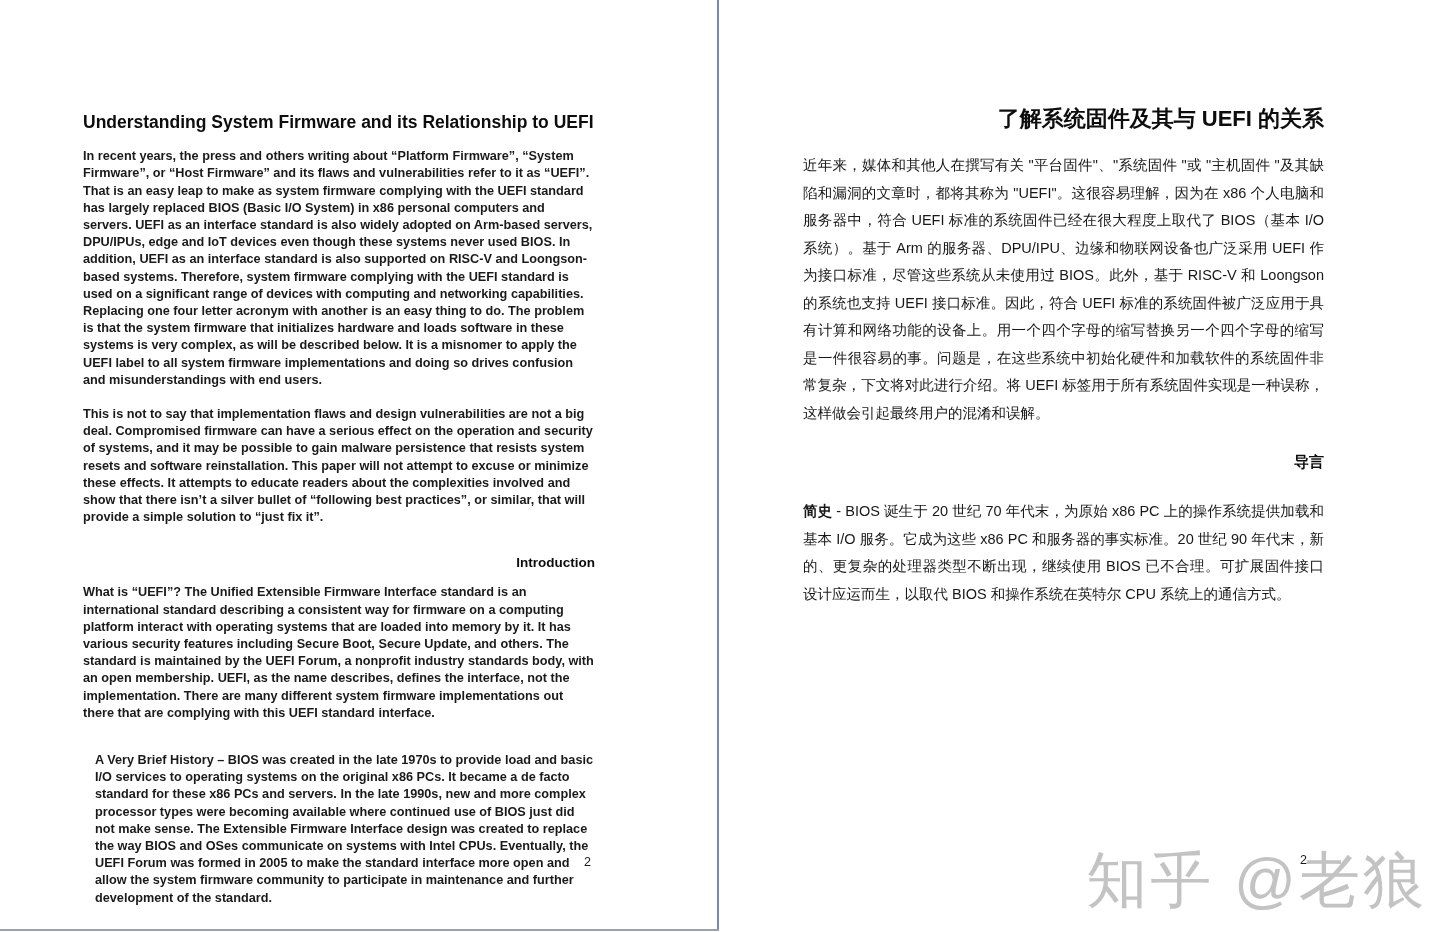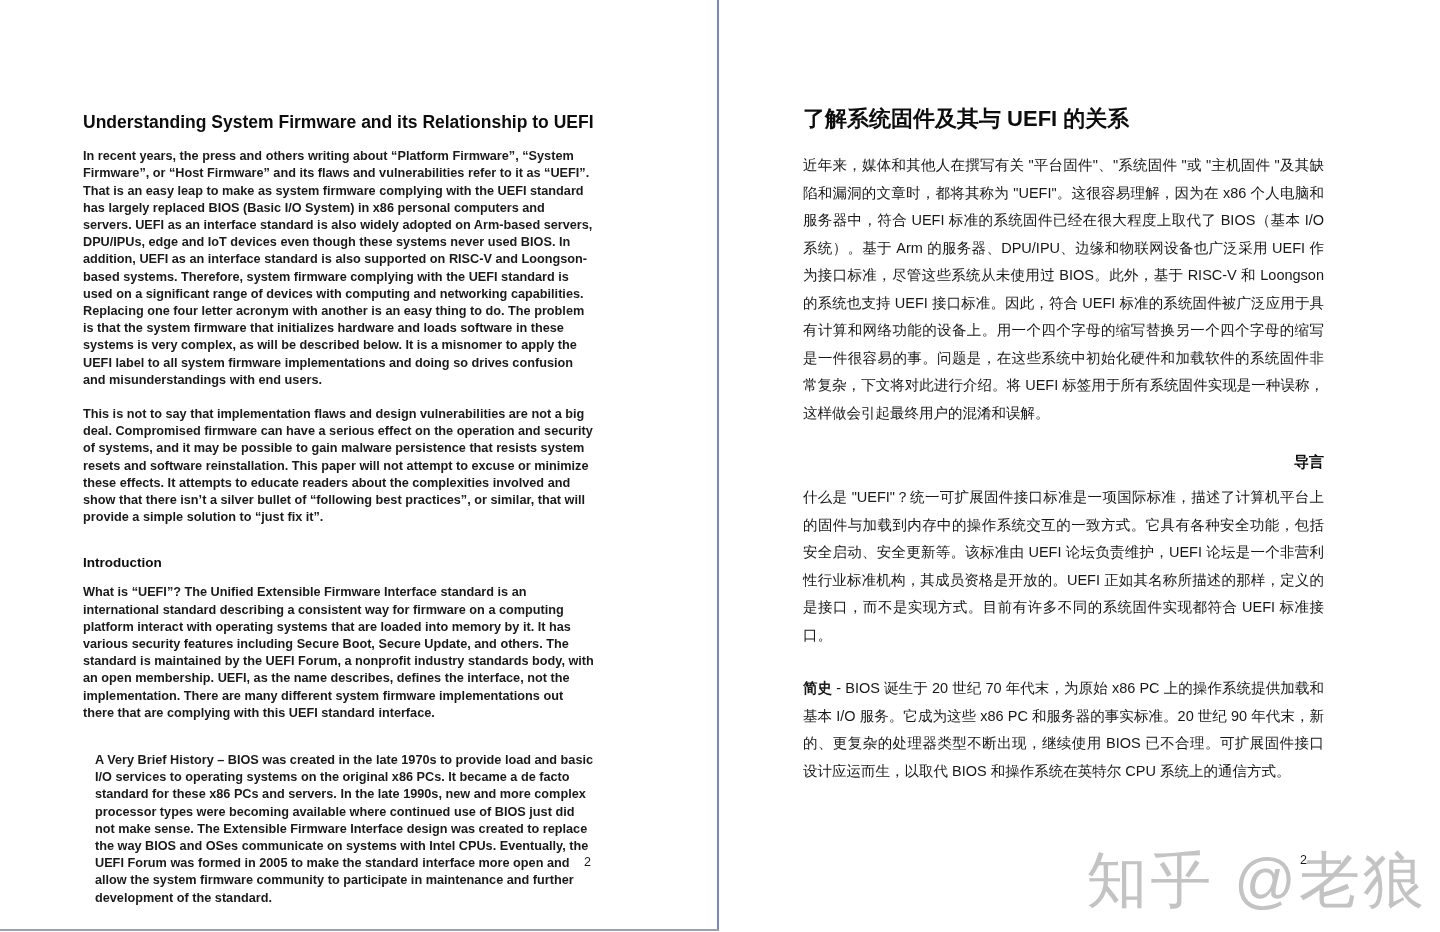--- a/index.html
+++ b/index.html
@@ -27,32 +27,32 @@
     color:#1a1a1a;
   }
   .en-title {
     font-size:17.5px; font-weight:bold; color:#0d0d0d;
     margin:0 0 16px 0; line-height:1.15;
   }
   .en-p {
     font-size:12.7px; line-height:17.2px; margin:0 0 17px 0;font-weight:bold;
   }
   .en-h2 {
-    font-size:13.5px; font-weight:bold; margin:29px 0 14px 0; color:#0d0d0d;
+    font-size:13.5px; font-weight:bold; margin:29px 0 14px 0; color:#0d0d0d;text-align:right;
   }
   .en-p.history { margin-top:30px;margin-left:12px; }
 
   
   .page-zh {
     position:absolute; left:803px; top:106px; width:521px;
     color:#181818; text-align:justify;
   }
   .zh-title {
     font-size:22px; font-weight:bold; color:#0d0d0d;
-    margin:0 0 20px 0; line-height:1.2; text-align:left;
+    margin:0 0 20px 0; line-height:1.2; text-align:right;
   }
   .zh-p {
     font-size:14.5px; line-height:27.5px; margin:0 0 13px 0;
   }
   .zh-h2 {
     font-size:15px; font-weight:bold; margin:26px 0 12px 0;
     color:#0d0d0d; text-align:right;
   }
   .zh-p.history { margin-top:26px; }
 
@@ -84,19 +84,18 @@
 
 <span class="pagenum pagenum-left">2</span>
 
 <div class="divider-v"></div>
 <div class="page-bottom-line"></div>
 
 <div class="page-zh">
   <h1 class="zh-title">了解系统固件及其与 UEFI 的关系</h1>
   <p class="zh-p">近年来，媒体和其他人在撰写有关 "平台固件"、"系统固件 "或 "主机固件 "及其缺陷和漏洞的文章时，都将其称为 "UEFI"。这很容易理解，因为在 x86 个人电脑和服务器中，符合 UEFI 标准的系统固件已经在很大程度上取代了 BIOS（基本 I/O 系统）。基于 Arm 的服务器、DPU/IPU、边缘和物联网设备也广泛采用 UEFI 作为接口标准，尽管这些系统从未使用过 BIOS。此外，基于 RISC-V 和 Loongson 的系统也支持 UEFI 接口标准。因此，符合 UEFI 标准的系统固件被广泛应用于具有计算和网络功能的设备上。用一个四个字母的缩写替换另一个四个字母的缩写是一件很容易的事。问题是，在这些系统中初始化硬件和加载软件的系统固件非常复杂，下文将对此进行介绍。将 UEFI 标签用于所有系统固件实现是一种误称，这样做会引起最终用户的混淆和误解。</p>
   <h2 class="zh-h2">导言</h2>
-  <p class="zh-p">什么是 "UEFI"？统一可扩展固件接口标准是一项国际标准，描述了计算机平台上的固件与加载到内存中的操作系统交互的一致方式。它具有各种安全功能，包括安全启动、安全更新等。该标准由 UEFI 论坛负责维护，UEFI 论坛是一个非营利性行业标准机构，其成员资格是开放的。UEFI 正如其名称所描述的那样，定义的是接口，而不是实现方式。目前有许多不同的系统固件实现都符合 UEFI 标准接口。</p>
   <p class="zh-p history"><strong>简史</strong><span> - BIOS 诞生于 20 世纪 70 年代末，为原始 x86 PC 上的操作系统提供加载和基本 I/O 服务。它成为这些 x86 PC 和服务器的事实标准。20 世纪 90 年代末，新的、更复杂的处理器类型不断出现，继续使用 BIOS 已不合理。可扩展固件接口设计应运而生，以取代 BIOS 和操作系统在英特尔 CPU 系统上的通信方式。</span></p>
 </div>
 
 <span class="pagenum pagenum-right">2</span>
 
 <div class="watermark">知乎 @老狼</div>
 
 </body></html>

